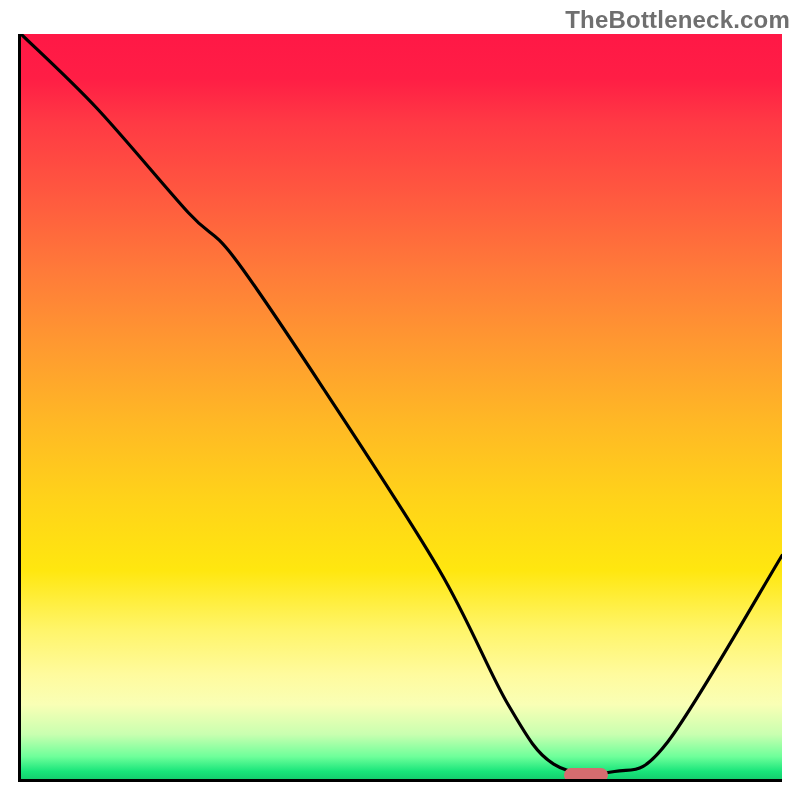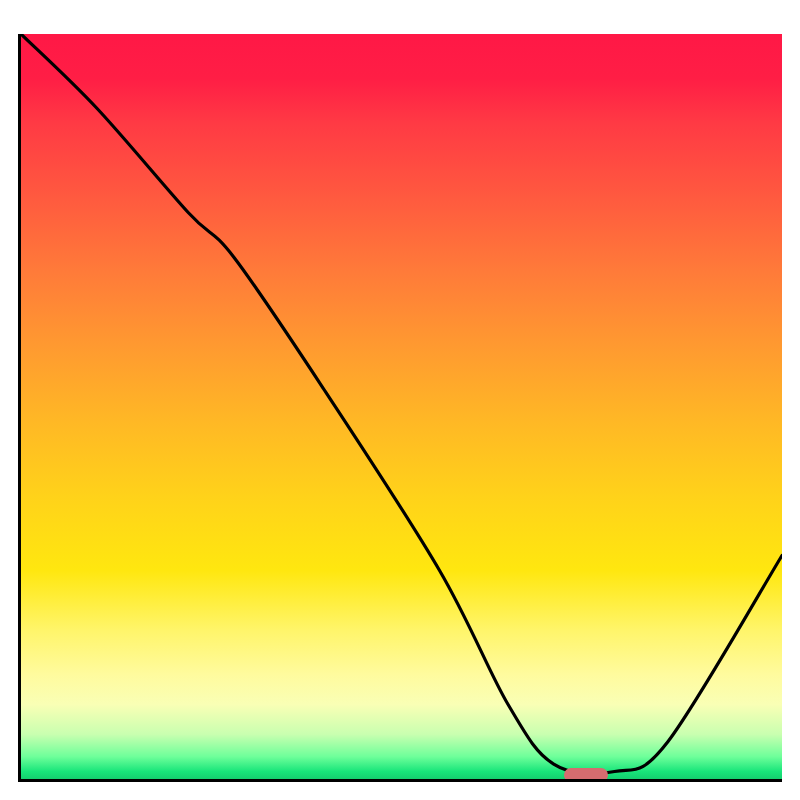--- a/index.html
+++ b/index.html
@@ -78,20 +78,21 @@
     height: 14px;
     border-radius: 7px;
     background: #d56c6f;
     transform: translate(-50%, -50%);
   }
 </style>
 </head>
 <body>
 
 <div class="wrap">
+  <div class="watermark">TheBottleneck.com</div>
 
   <div class="plot">
     <div class="grad"></div>
 
     <svg class="curve" viewBox="0 0 764 748" preserveAspectRatio="none">
       <path d="M 0 0 C 12.7 12.5, 48.4 44.9, 76.4 74.8 C 104.4 104.7, 145.2 154.6, 168.1 179.5 C 191.0 204.5, 191.0 194.5, 213.9 224.4 C 236.8 254.3, 271.2 306.7, 305.6 359.0 C 340.0 411.4, 389.6 486.2, 420.2 538.6 C 450.8 590.9, 469.9 640.8, 489.0 673.2 C 508.1 705.6, 517.0 721.8, 534.8 733.0 C 552.6 744.3, 576.8 744.3, 595.9 740.5 C 615.0 736.8, 621.4 746.8, 649.4 710.6 C 677.4 674.4, 744.9 554.8, 764.0 523.6"></path>
     </svg>
 
     <div class="marker" style="left: 565.36px; top: 740.52px; background: rgb(213, 108, 111);"></div>
   </div>

